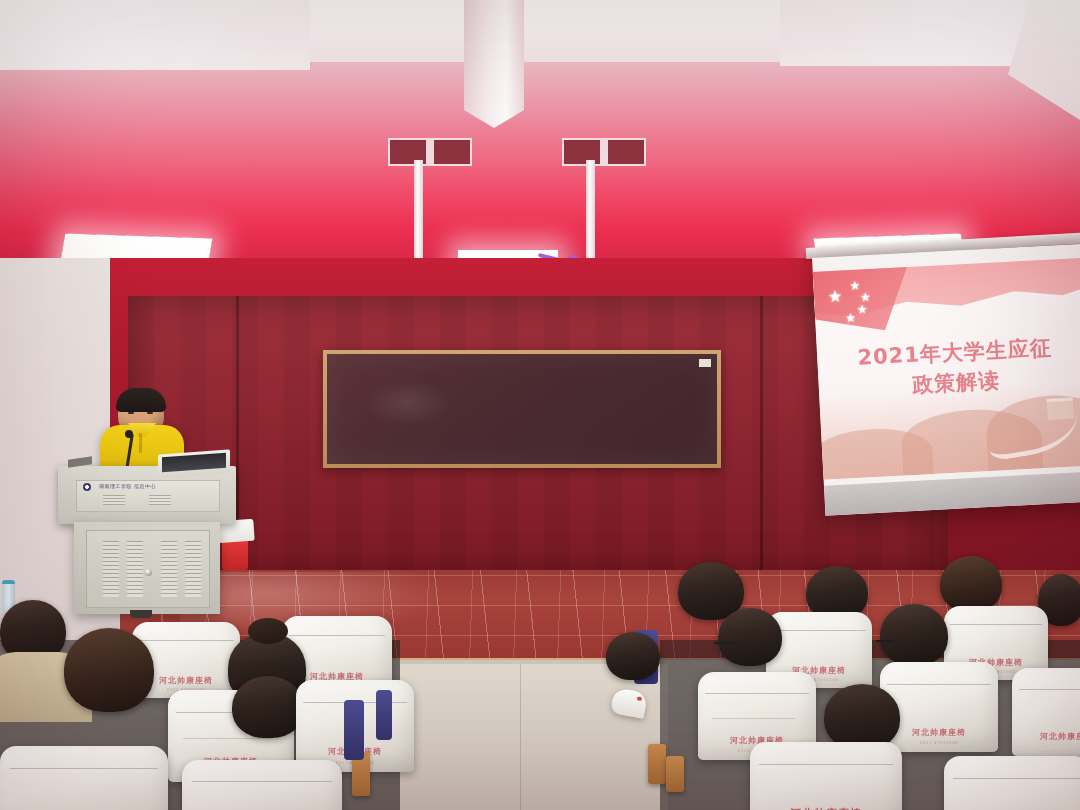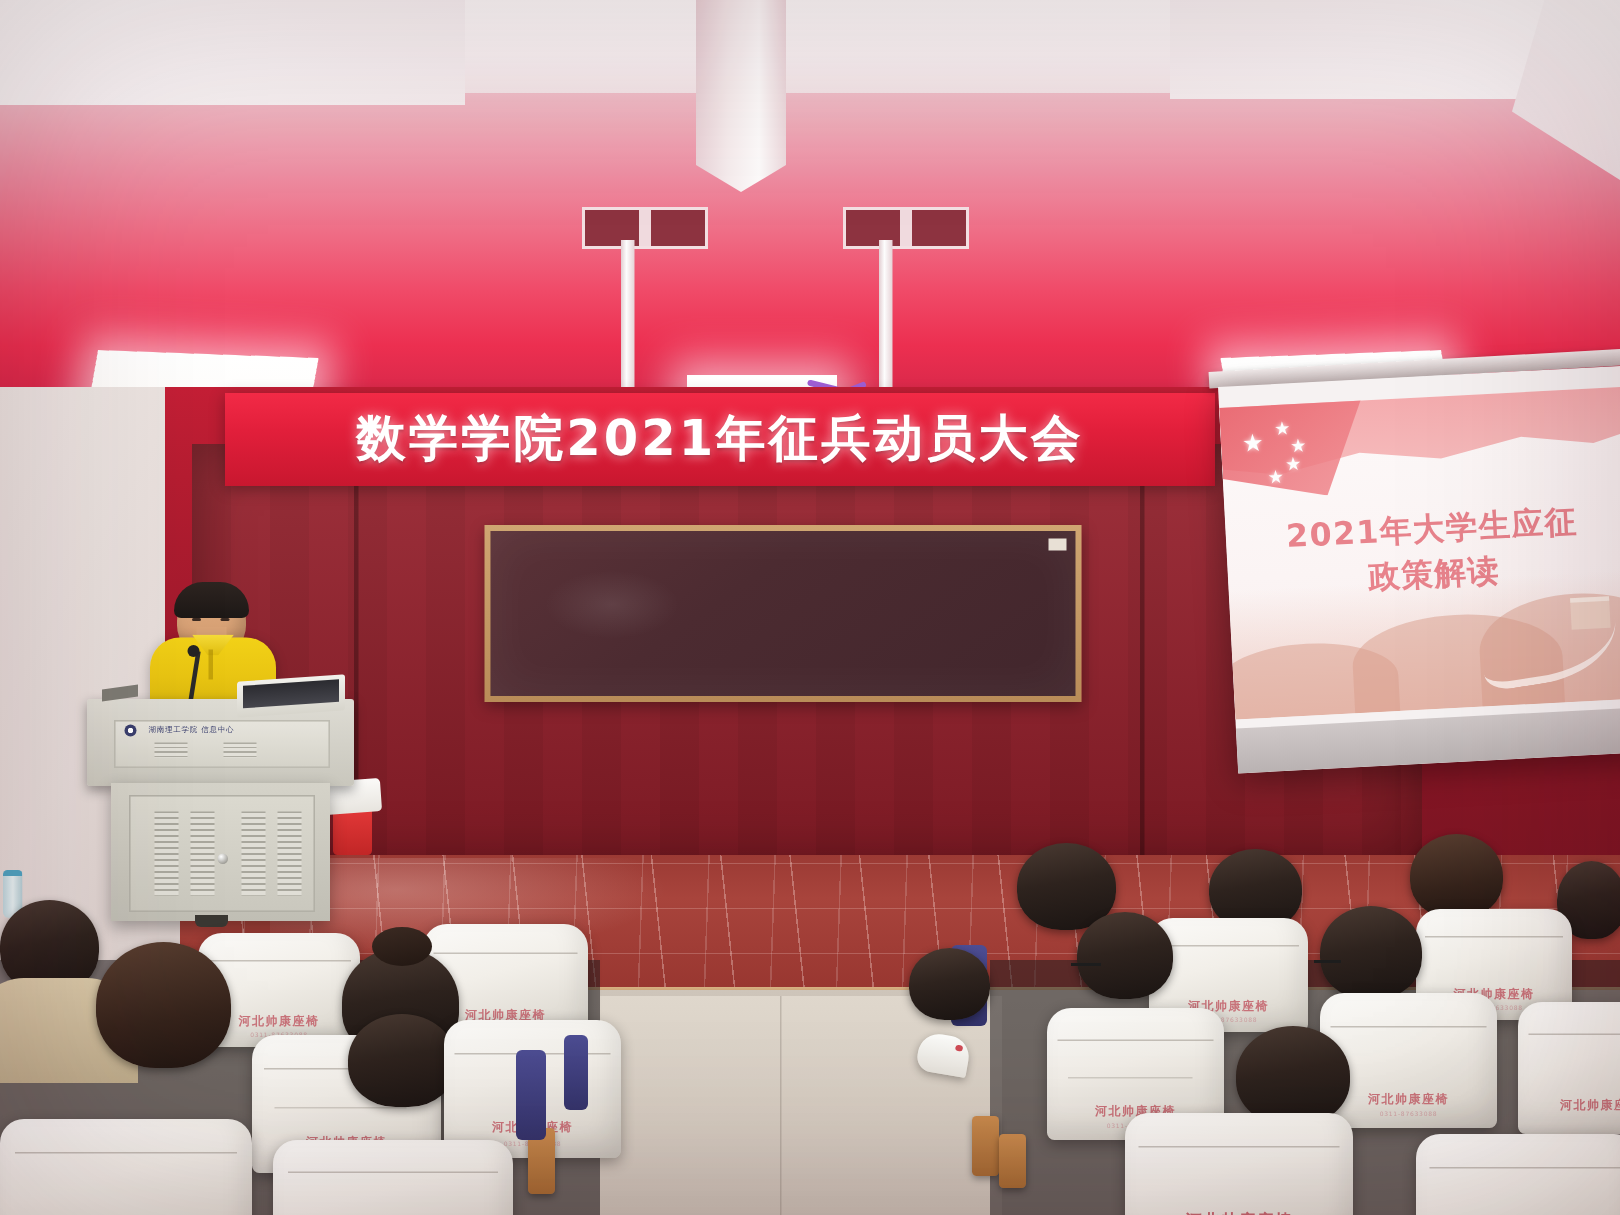--- a/index.html
+++ b/index.html
@@ -246,23 +246,20 @@
 
   </div>
 
   <div class="wall-left-white"></div>
   <div class="wall-red"></div>
   <div class="wall-right-red"></div>
   <div class="wood-panel"></div>
   <div class="wood-seam" style="left:236px;"></div>
   <div class="wood-seam" style="left:760px;"></div>
 
-  <div class="banner">
-    <div class="banner-text">数学学院2021年征兵动员大会</div>
-  </div>
 
   <div class="board-frame">
     <div class="board">
       <div class="board-chalkmark"></div>
     </div>
     <div class="board-tag"></div>
   </div>
 
   <div class="screen-roller"></div>
   <div class="screen-wrap">

